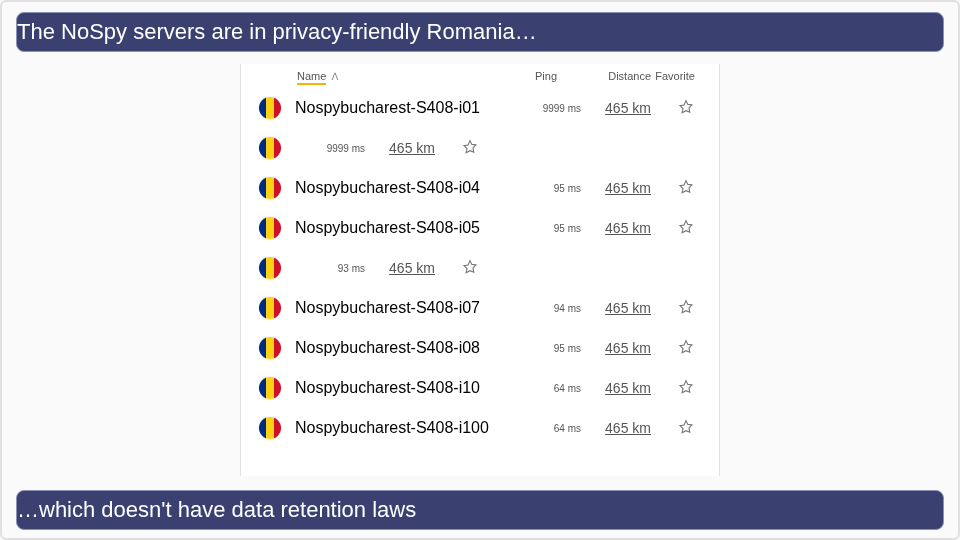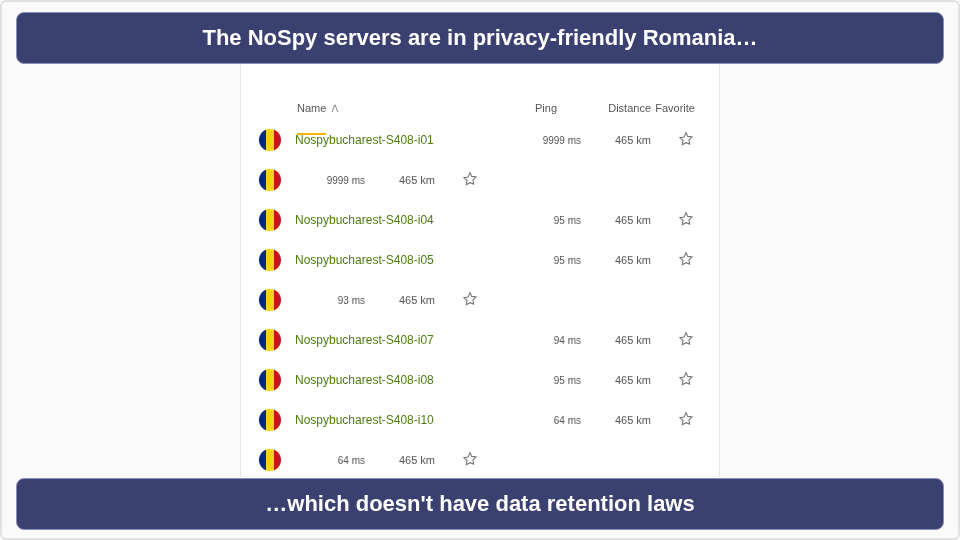--- a/index.html
+++ b/index.html
@@ -10,30 +10,30 @@
     font-family: -apple-system, BlinkMacSystemFont, "Segoe UI", Arial, sans-serif;
     position: relative;
     overflow: hidden;
     border: 2px solid #e0e0e0;
     border-radius: 6px;
   }
   .banner {
     position: absolute;
     left: 14px;
     right: 14px;
-    height: 52px;
+    height: 40px;
     background: #3a4070;
     border-radius: 8px;
     border: 1px solid #8a90b8;
     display: flex;
     align-items: center;
-    justify-content: center;
+    justify-content: flex-start;
     color: #fff;
     font-size: 22px;
-    font-weight: 700;
+    font-weight: 400;
   }
   .banner-top { top: 10px; }
   .banner-bottom { bottom: 8px; }
   .panel {
     position: absolute;
     top: 62px;
     bottom: 62px;
     left: 50%;
     transform: translateX(-50%);
     width: 480px;
@@ -45,48 +45,48 @@
   .thead {
     display: flex;
     align-items: flex-end;
     padding: 6px 18px 6px 18px;
     font-size: 11px;
     color: #555;
   }
   .col-name { flex: 1; padding-left: 38px; position: relative; }
   .name-label {
     border-bottom: 2px solid #f9b208;
-    padding-bottom: 19px;
+    padding-bottom: 1px;
   }
   .sort-caret { font-size: 10px; color: #888; margin-left: 2px; }
   .col-ping { width: 70px; text-align: center; }
-  .col-dist { width: 70px; text-align: right; margin-top: 32px; }
+  .col-dist { width: 70px; text-align: right; }
   .col-fav  { width: 50px; text-align: right; padding-right: 6px; }
   .row {
     display: flex;
     align-items: center;
     padding: 9px 18px;
     font-size: 12px;
     color: #333;
   }
   .flag {
     width: 22px; height: 22px; border-radius: 50%;
     margin-right: 14px;
     position: relative;
     overflow: hidden;
     flex-shrink: 0;
     box-shadow: 0 0 0 0.5px rgba(0,0,0,0.1);
   }
   .flag .stripe { position: absolute; top:0; bottom:0; }
   .flag .s1 { left:0; width:33.4%; background:#002B7F; }
   .flag .s2 { left:33.3%; width:33.4%; background:#FCD116; }
   .flag .s3 { left:66.6%; width:33.4%; background:#CE1126; }
-  .srv-name { flex: 1; color: #4d7c0f; font-size: 12px; }
+  .srv-name { flex: 1; color: #000000; font-size: 16px; }
   .ping { width: 70px; text-align: right; color: #555; font-size: 10px; }
-  .dist { width: 70px; text-align: right; color: #555; font-size: 11px; }
+  .dist { width: 70px; text-align: right; color: #555; font-size: 14px; text-decoration: underline; }
   .fav  { width: 50px; text-align: right; padding-right: 6px; }
   .star {
     width: 18px; height: 18px; display: inline-block;
   }
   .star svg { width: 18px; height: 18px; }
 </style>
 </head>
 <body>
 
 <div class="banner banner-top">
@@ -205,20 +205,21 @@
         <span class="fav"><span class="star"><svg viewBox="0 0 24 24" fill="none" stroke="#777" stroke-width="1.5">
               <path d="M12 3.5l2.47 5 5.53.8-4 3.9.94 5.5L12 16.9l-4.94 2.6.94-5.5-4-3.9 5.53-.8z"></path>
             </svg></span></span>
       </div>
       <div class="row">
         <span class="flag">
           <span class="stripe s1"></span>
           <span class="stripe s2"></span>
           <span class="stripe s3"></span>
         </span>
+        <span class="srv-name">Nospybucharest-S408-i100</span>
         <span class="ping">64 ms</span>
         <span class="dist">465 km</span>
         <span class="fav"><span class="star"><svg viewBox="0 0 24 24" fill="none" stroke="#777" stroke-width="1.5">
               <path d="M12 3.5l2.47 5 5.53.8-4 3.9.94 5.5L12 16.9l-4.94 2.6.94-5.5-4-3.9 5.53-.8z"></path>
             </svg></span></span>
       </div>
     </div>
 </div>
 
 <div class="banner banner-bottom">

